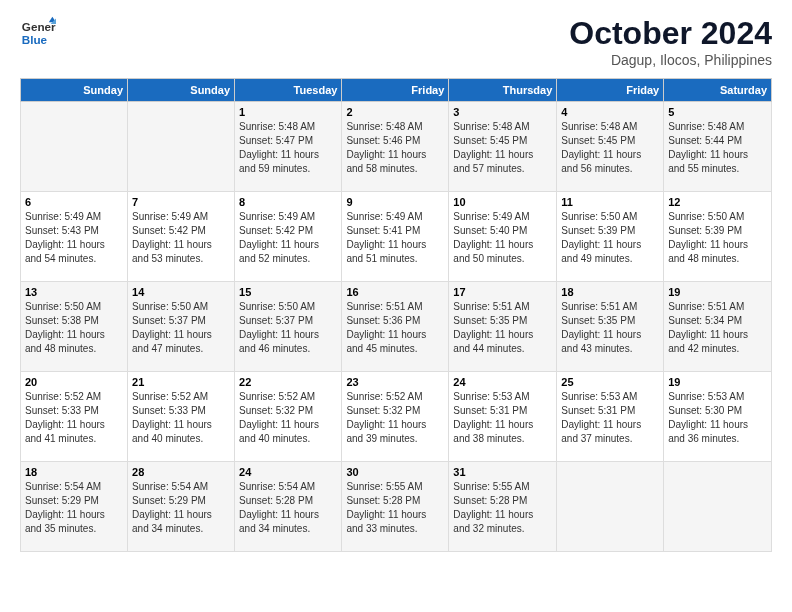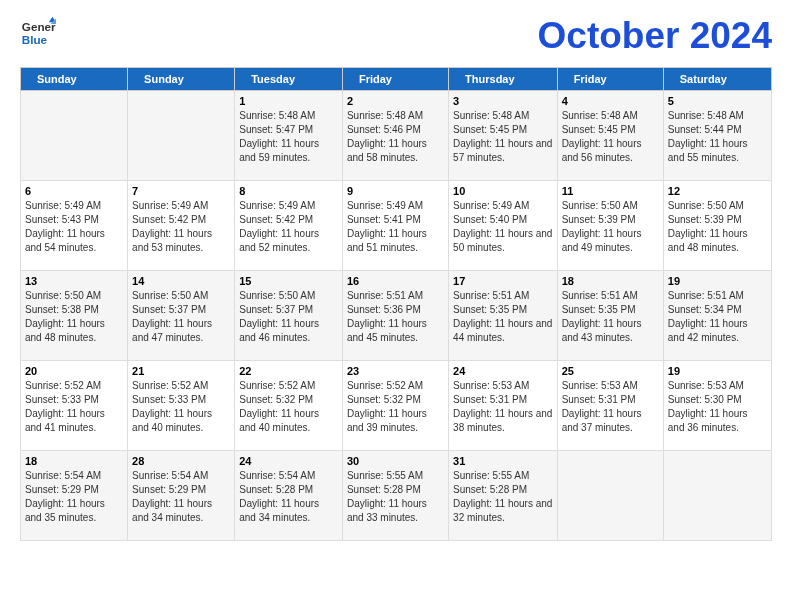--- a/index.html
+++ b/index.html
@@ -27,38 +27,38 @@
       gap: 4px;
     }
     .logo-icon {
       width: 36px;
       height: 36px;
     }
     .title-block {
       text-align: right;
     }
     .month-title {
-      font-size: 37px;
+      font-size: 32px;
       font-weight: bold;
-      color: #1d4ed8;
+      color: #0f172a;
     }
     .subtitle {
       font-size: 14px;
       color: #555;
     }
     table {
       width: 100%;
       border-collapse: collapse;
       font-size: 10px;
     }
     thead tr th {
       background-color: #1a6bbf;
       color: #fff;
-      padding: 5px 16px;
-      text-align: left;
+      padding: 5px 4px;
+      text-align: right;
       font-size: 11px;
       font-weight: bold;
       border: 1px solid #ccc;
     }
     tbody tr td {
       border: 1px solid #ddd;
       vertical-align: top;
       padding: 4px;
       width: 113px;
       min-height: 70px;
@@ -93,20 +93,21 @@
     <div class="logo">
       <svg class="logo-icon" viewBox="0 0 40 40">
         <text x="2" y="18" font-size="13" font-weight="bold" fill="#333" font-family="Arial">General</text>
         <text x="2" y="32" font-size="13" font-weight="bold" fill="#1a6bbf" font-family="Arial">Blue</text>
         <polygon points="32,8 40,8 36,2" fill="#1a6bbf"></polygon>
         <polygon points="34,10 40,10 40,4" fill="#5ba3d9"></polygon>
       </svg>
     </div>
     <div class="title-block">
       <div class="month-title">October 2024</div>
+      <div class="subtitle">Dagup, Ilocos, Philippines</div>
     </div>
   </div>
 
   <table>
     <thead>
       <tr>
       <th>Sunday</th>
           <th>Sunday</th>
           <th>Tuesday</th>
           <th>Friday</th>

